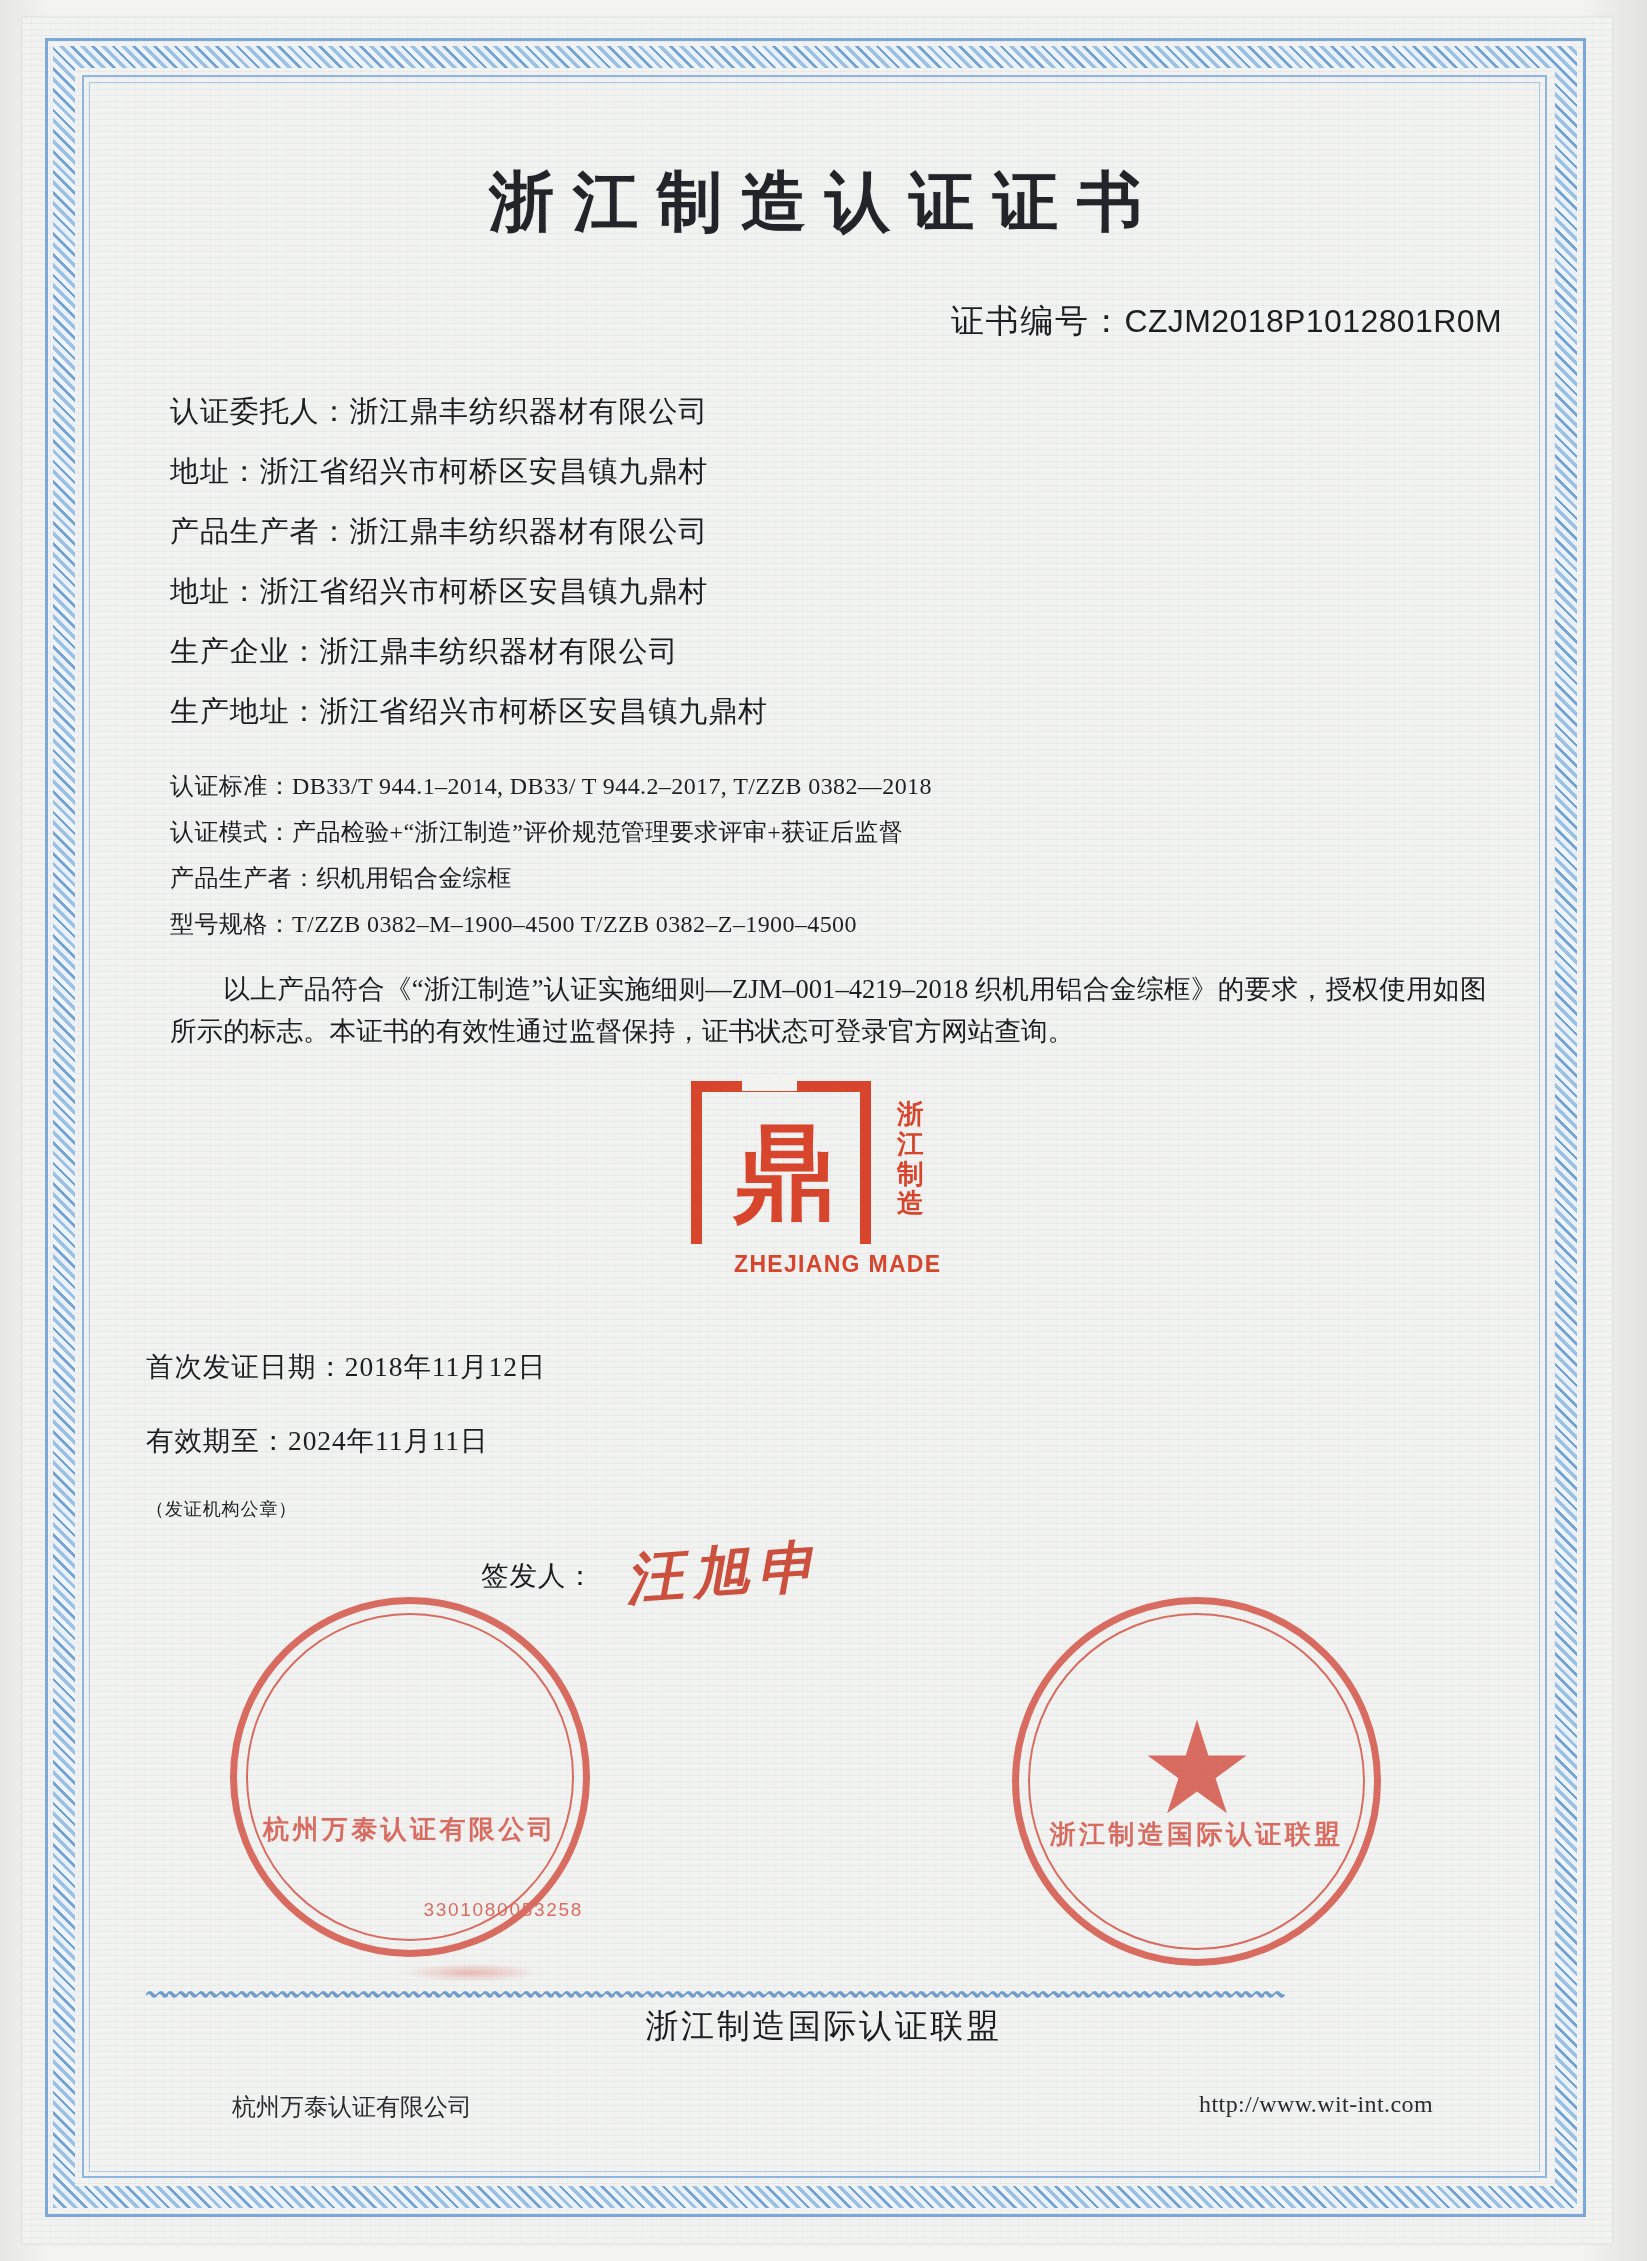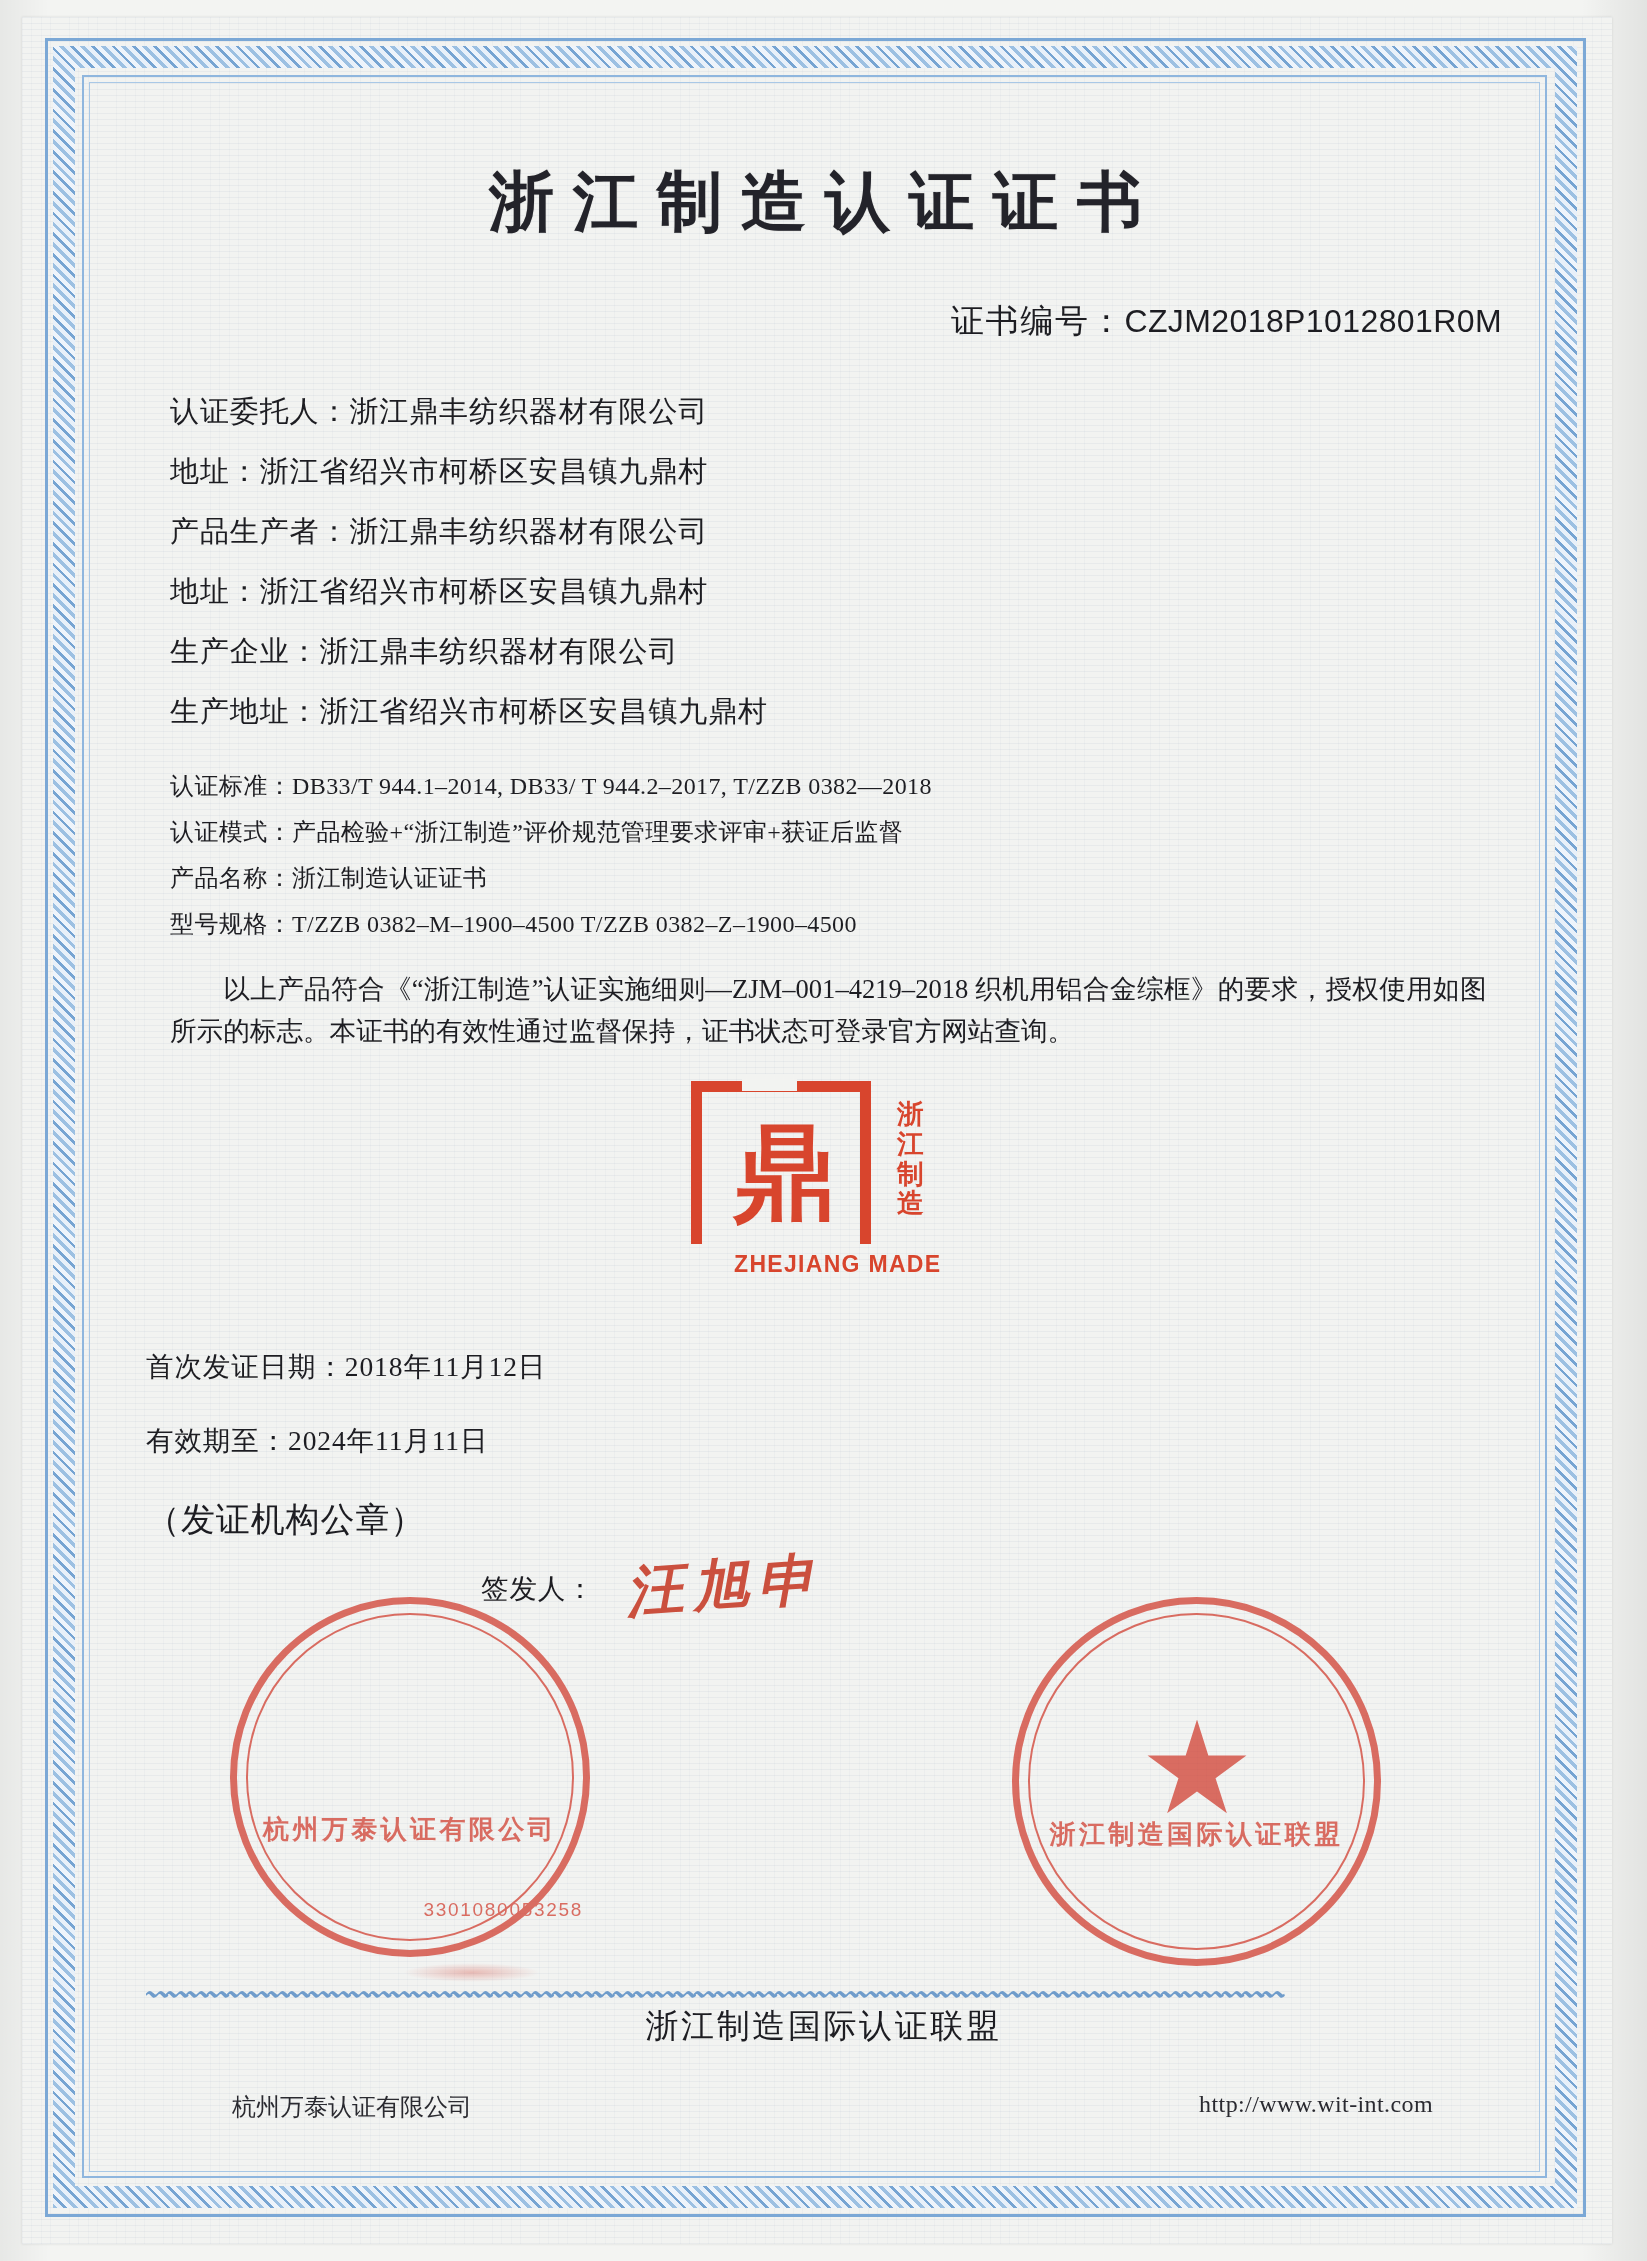--- a/index.html
+++ b/index.html
@@ -249,23 +249,23 @@
     position: relative;
     z-index: 3;
   }
   .date-line {
     font-size: 27.5px;
     margin-bottom: 38px;
     color: #1d1d22;
     letter-spacing: 0.9px;
   }
   .seal-note {
-    font-size: 34px;
-    color: #1d1d22;
-    margin-bottom: 28px;
+    font-size: 18px;
+    color: #1d1d22;
+    margin-bottom: 37px;
     letter-spacing: 0.9px;
   }
   .signer-row {
     margin-top: 22px;
     padding-left: 335px;
     font-size: 27.5px;
     color: #1d1d22;
     letter-spacing: 0.9px;
     position: relative;
     height: 69px;
@@ -423,21 +423,21 @@
       <div class="party-line">地址：浙江省绍兴市柯桥区安昌镇九鼎村</div>
       <div class="party-line">产品生产者：浙江鼎丰纺织器材有限公司</div>
       <div class="party-line">地址：浙江省绍兴市柯桥区安昌镇九鼎村</div>
       <div class="party-line">生产企业：浙江鼎丰纺织器材有限公司</div>
       <div class="party-line">生产地址：浙江省绍兴市柯桥区安昌镇九鼎村</div>
     </div>
 
     <div class="spec-block">
       <div class="spec-line">认证标准：DB33/T 944.1–2014, DB33/ T 944.2–2017, T/ZZB 0382—2018</div>
       <div class="spec-line">认证模式：产品检验+“浙江制造”评价规范管理要求评审+获证后监督</div>
-      <div class="spec-line">产品名称：浙江制造认证证书</div>
+      <div class="spec-line">产品生产者：织机用铝合金综框</div>
       <div class="spec-line">型号规格：T/ZZB 0382–M–1900–4500  T/ZZB 0382–Z–1900–4500</div>
     </div>
 
     <div class="statement"><span class="indent"></span><span>以上产品符合《“浙江制造”认证实施细则—ZJM–001–4219–2018 织机用铝合金综框》的要求，授权使用如图所示的标志。本证书的有效性通过监督保持，证书状态可登录官方网站查询。</span></div>
 
     <div class="logo-wrap">
       <div class="logo">
         <div class="frame"></div>
         <div class="frame-gap"></div>
         <div class="ding">鼎</div>

